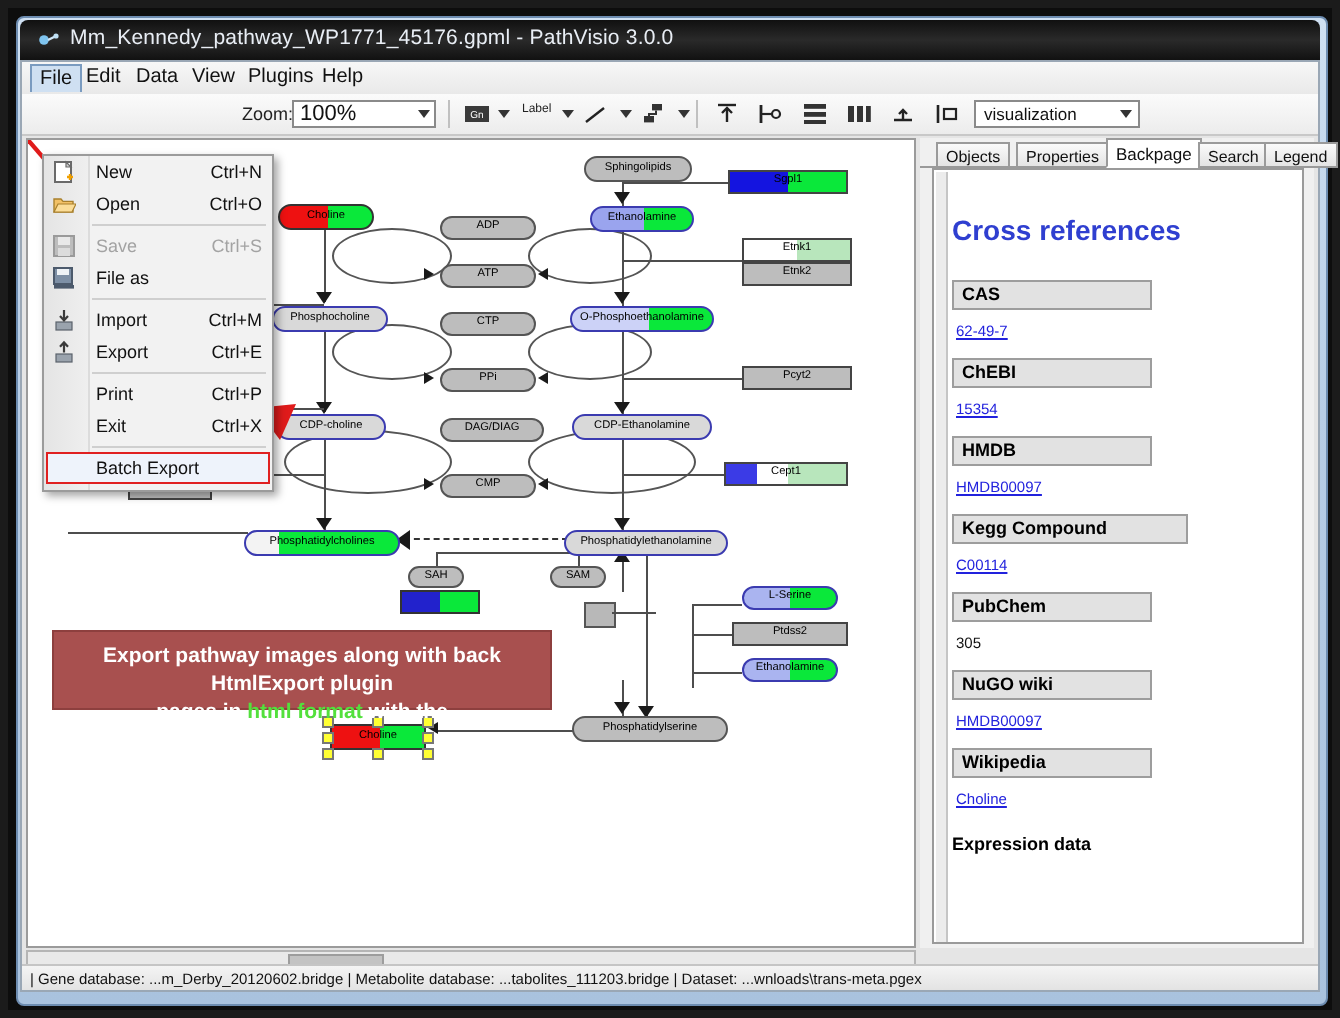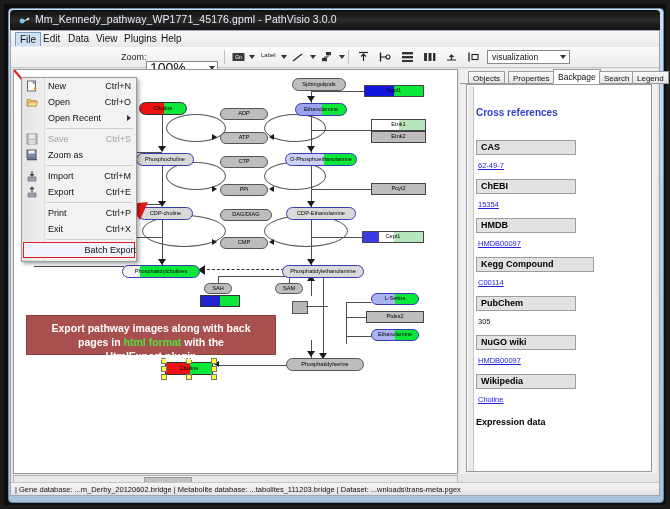--- a/index.html
+++ b/index.html
@@ -31,22 +31,22 @@
   .menu-item{position:absolute;top:1px;height:14px;line-height:14px;font-size:10px;color:#111;
     padding:0 4px;white-space:nowrap;}
   .menu-item.active{background:#cfe0f2;border:1px solid #7a9bc0;border-bottom:none;
     height:14px;line-height:13px;box-sizing:border-box;}
 
   
   .toolbar{position:absolute;left:0;top:16px;width:100%;height:20px;
     background:linear-gradient(180deg,#fbfbfb,#ececec);border-bottom:1px solid #c8c8c8;}
   .tb-label{position:absolute;font-size:9px;color:#222;top:5px;}
   .tb-sep{position:absolute;top:3px;width:1px;height:14px;background:#c0c0c0;}
-  .zoombox{position:absolute;top:14px;height:14px;background:#fff;border:1px solid #8a8a8a;
-    box-sizing:border-box;font-size:14px;color:#111;padding-left:3px;line-height:13px;}
+  .zoombox{position:absolute;top:3px;height:14px;background:#fff;border:1px solid #8a8a8a;
+    box-sizing:border-box;font-size:11px;color:#111;padding-left:3px;line-height:13px;}
   .zoombox .arrow{position:absolute;right:2px;top:4px;width:0;height:0;
     border-left:3px solid transparent;border-right:3px solid transparent;border-top:4px solid #333;}
   .tb-btn{position:absolute;top:3px;height:14px;display:flex;align-items:center;justify-content:center;}
   .tb-caret{position:absolute;top:8px;width:0;height:0;
     border-left:3px solid transparent;border-right:3px solid transparent;border-top:4px solid #333;}
   .vizbox{position:absolute;top:3px;height:14px;background:#fff;border:1px solid #8a8a8a;
     box-sizing:border-box;font-size:8.5px;color:#111;padding-left:4px;line-height:13px;}
   .vizbox .arrow{position:absolute;right:3px;top:4px;width:0;height:0;
     border-left:3px solid transparent;border-right:3px solid transparent;border-top:4px solid #333;}
 
@@ -88,21 +88,21 @@
   .side{position:absolute;right:2px;top:38px;width:197px;height:405px;background:#f0f0f0;}
   .tabs{position:absolute;left:8px;top:0;height:15px;}
   .tab{position:absolute;top:2px;height:13px;font-size:8px;line-height:13px;padding:0 4px;
     background:linear-gradient(180deg,#fafafa,#e4e4e4);border:1px solid #9a9a9a;
     box-sizing:border-box;color:#111;white-space:nowrap;}
   .tab.sel{top:0;height:15px;line-height:14px;background:#fff;border-bottom:1px solid #fff;
     font-size:8.5px;}
   .tabstrip{position:absolute;left:0;top:14px;width:100%;height:1px;background:#9a9a9a;}
   .panel{position:absolute;left:6px;top:15px;width:186px;height:388px;background:#fff;
     border:1px solid #9a9a9a;box-sizing:border-box;overflow:hidden;}
-  .xref-title{position:absolute;left:9px;top:22px;font-size:10px;font-weight:bold;color:#2f3fd0;}
+  .xref-title{position:absolute;left:9px;top:22px;font-size:14px;font-weight:bold;color:#2f3fd0;}
   .xr-head{position:absolute;left:9px;width:100px;height:15px;background:#e2e2e2;
     border:1px solid #9d9d9d;box-sizing:border-box;font-size:9px;font-weight:bold;color:#000;
     line-height:13px;padding-left:4px;}
   .xr-val{position:absolute;left:11px;font-size:7.5px;color:#2222dd;text-decoration:underline;}
   .xr-val.plain{color:#111;text-decoration:none;}
   .expr{position:absolute;left:9px;font-size:9px;font-weight:bold;color:#000;}
   .panel-scroll{position:absolute;left:1px;top:1px;width:5px;height:386px;background:#ececec;
     border-right:1px solid #c5c5c5;}
 
   
@@ -417,24 +417,24 @@
       <div style="position:absolute;left:186px;top:225px;width:38px;height:10px;
            background:linear-gradient(90deg,#2222cc 0 50%,#0ae83a 50% 100%);border:1px solid #333;"></div>
 
       <svg class="redarrow" style="left:-2px;top:-2px;" width="240" height="210" viewBox="0 0 240 210">
         <line x1="2" y1="2" x2="128" y2="148" stroke="#e01b1b" stroke-width="2.2"></line>
         <polygon points="128,152 116,136 136,134" fill="#e01b1b"></polygon>
       </svg>
 
       <div class="callout" style="left:12px;top:245px;width:250px;height:40px;">
         <div>Export pathway images along with back</div>
+        <div>HtmlExport plugin</div>
         <div>
           <span>pages in </span><span class="hl">html format</span><span> with the</span>
         </div>
-        <div>HtmlExport plugin</div>
       </div>
     </div>
 
     <div class="hscroll">
       <div class="hthumb"></div>
     </div>
 
     <div class="side">
       <div class="tabstrip"></div>
       <div class="tabs">
@@ -496,24 +496,20 @@
         <span class="dd-ico">
           <svg width="12" height="12" viewBox="0 0 12 12">
               <path d="M1 3.5 h3.5 l1 1.2 h5 v5.3 H1 Z" fill="#f2c166" stroke="#a9802c" stroke-width=".7"></path>
               <path d="M1 10 L3 6 h9 l-2 4 Z" fill="#fbdd98" stroke="#a9802c" stroke-width=".6"></path>
             </svg>
         </span>
         <span>Open</span>
         <span class="dd-key">Ctrl+O</span>
       </div>
 
-      <div class="dd-item">
-        <span>Open Recent</span>
-        <span class="dd-sub"></span>
-      </div>
 
       <div class="dd-sep"></div>
 
       <div class="dd-item dim">
         <span class="dd-ico">
           <svg width="12" height="12" viewBox="0 0 12 12">
               <rect x="1" y="1" width="10" height="10" fill="#bdbdbd" stroke="#9a9a9a"></rect>
               <rect x="3" y="1.5" width="6" height="4" fill="#e9e9e9"></rect>
               <rect x="3" y="7" width="6" height="4" fill="#dcdcdc"></rect>
             </svg>
@@ -523,21 +519,21 @@
       </div>
 
       <div class="dd-item">
         <span class="dd-ico">
           <svg width="12" height="12" viewBox="0 0 12 12">
               <rect x="1" y="1" width="9" height="8" fill="#7d8fa5" stroke="#4c5a6c"></rect>
               <rect x="2.5" y="1.5" width="6" height="3" fill="#eef2f6"></rect>
               <rect x="1" y="9.5" width="10" height="1.8" fill="#4c5a6c"></rect>
             </svg>
         </span>
-        <span>Zoom as</span>
+        <span>File as</span>
         <span class="dd-key"></span>
       </div>
 
       <div class="dd-sep"></div>
 
       <div class="dd-item">
         <span class="dd-ico">
           <svg width="12" height="12" viewBox="0 0 12 12">
               <rect x="2" y="7" width="8" height="4" fill="#9aa3ad" stroke="#5a626b" stroke-width=".6"></rect>
               <path d="M6 1 v5 M4 4 L6 6.2 L8 4" stroke="#3a3a3a" stroke-width="1.1" fill="none"></path>
@@ -565,20 +561,20 @@
         <span class="dd-key">Ctrl+P</span>
       </div>
 
       <div class="dd-item">
         <span>Exit</span>
         <span class="dd-key">Ctrl+X</span>
       </div>
 
       <div class="dd-sep"></div>
 
-      <div class="dd-item" style="margin-bottom:3px;text-align:right;">
+      <div class="dd-item" style="margin-bottom:3px;">
         <div class="dd-hl"></div>
         <span style="position:relative;z-index:2;">Batch Export</span>
       </div>
     </div>
 
   </div>
 </div>
 
 </body></html>

